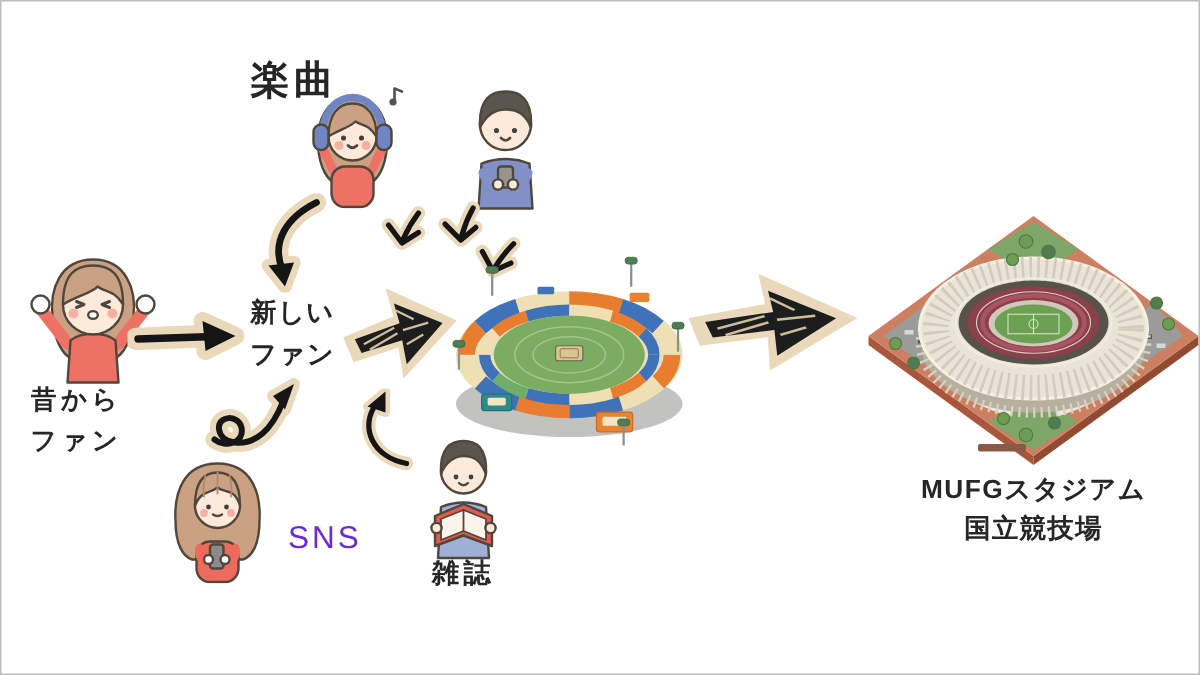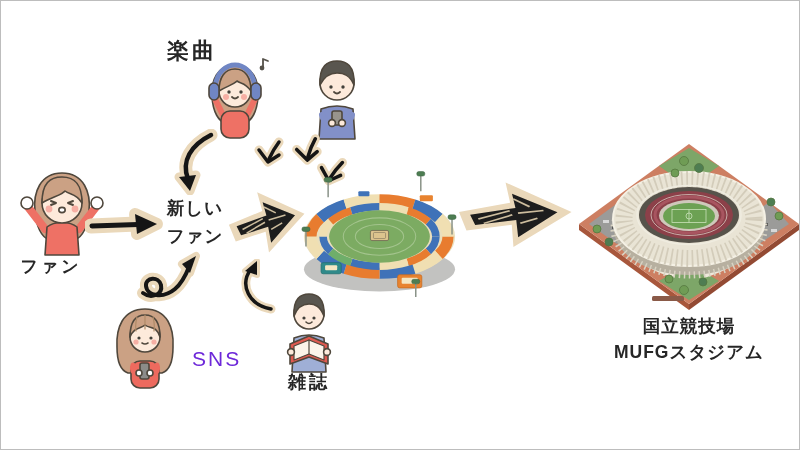--- a/index.html
+++ b/index.html
@@ -34,40 +34,41 @@
         <path d="M24 42 C24 22 32 16 44 16 C56 16 64 22 64 42 C58 32 52 34 47 30 C44 34 34 36 24 42 Z" fill="#cba184"></path>
         <path d="M33 40 l5 2 l-5 2" fill="none" stroke-width="2"></path>
         <path d="M55 40 l-5 2 l5 2" fill="none" stroke-width="2"></path>
         <circle cx="31" cy="48" r="3.4" fill="#f6afa4" stroke="none"></circle>
         <circle cx="57" cy="48" r="3.4" fill="#f6afa4" stroke="none"></circle>
         <ellipse cx="44" cy="49" rx="3.2" ry="2.6" fill="#ffffff"></ellipse>
       </g>
     </svg>
   </div>
   <div class="abs jp center" style="left:6px;top:252px;width:88px;font-size:17px;line-height:27px;letter-spacing:3px;">
+    <div>昔から</div>
     <div>ファン</div>
   </div>
 
   <div class="abs" style="left:84px;top:203px;">
     <svg width="80" height="40" viewBox="0 0 80 40">
       <g stroke="#ead8ba" stroke-linejoin="round" stroke-linecap="round">
         <path d="M6 22 L52 20" stroke-width="15" fill="none"></path>
         <polygon points="50,10 72,20 52,30" fill="#ead8ba" stroke-width="12"></polygon>
       </g>
       <path d="M7 22 L53 20.5" stroke="#151515" stroke-width="5" stroke-linecap="round" fill="none"></path>
       <polygon points="50,10 72,20 52,30" fill="#151515"></polygon>
     </svg>
   </div>
 
   <div class="abs jp center" style="left:156px;top:193px;width:76px;font-size:17.5px;line-height:28px;letter-spacing:1px;">
     <div>新しい</div>
     <div>ファン</div>
   </div>
 
-  <div class="abs jp" style="left:166px;top:35px;font-size:22px;letter-spacing:3px;font-family:Liberation Mono, monospace;">楽曲</div>
+  <div class="abs jp" style="left:166px;top:35px;font-size:26px;letter-spacing:3px;font-family:Liberation Mono, monospace;">楽曲</div>
   <div class="abs" style="left:198px;top:54px;">
     <svg width="72" height="84" viewBox="0 0 72 84">
       <g stroke="#4f473c" stroke-width="1.6" stroke-linejoin="round" stroke-linecap="round">
         <path d="M36 10 C18 10 12 26 13 42 C14 58 20 66 26 68 L46 68 C52 66 58 58 59 42 C60 26 54 10 36 10 Z" fill="#cba184"></path>
         <path d="M24 60 L15 42" stroke="#ee7165" stroke-width="6" fill="none"></path>
         <path d="M48 60 L57 42" stroke="#ee7165" stroke-width="6" fill="none"></path>
         <rect x="22" y="56" width="28" height="27" rx="9" fill="#ee7165"></rect>
         <circle cx="36" cy="36" r="16" fill="#fdeadb"></circle>
         <path d="M20 36 C20 22 26 14 36 14 C46 14 52 22 52 36 C46 27 42 29 38 26 C34 30 28 31 20 36 Z" fill="#cba184"></path>
         <path d="M16 32 C18 16 28 10 36 10 C44 10 54 16 56 32" stroke="#7086c4" stroke-width="5" fill="none"></path>
@@ -349,17 +350,17 @@
           <circle cx="404" cy="170" r="8" fill="#6f9c55"></circle>
         <circle cx="388" cy="142" r="8" fill="#4e7d52"></circle>
           <circle cx="214" cy="318" r="9" fill="#6f9c55"></circle>
         <circle cx="252" cy="302" r="8" fill="#4e7d52"></circle>
           <circle cx="184" cy="296" r="8" fill="#6f9c55"></circle>
       </g>
       <rect x="150" y="330" width="64" height="10" rx="3" fill="#8a5a48"></rect>
     </svg>
   </div>
   <div class="abs jp center" style="left:576px;top:312px;width:224px;font-size:17.5px;line-height:26px;letter-spacing:1px;">
+    <div>MUFGスタジアム</div>
     <div>国立競技場</div>
-    <div>MUFGスタジアム</div>
   </div>
 
 </div>
 
 </body></html>

